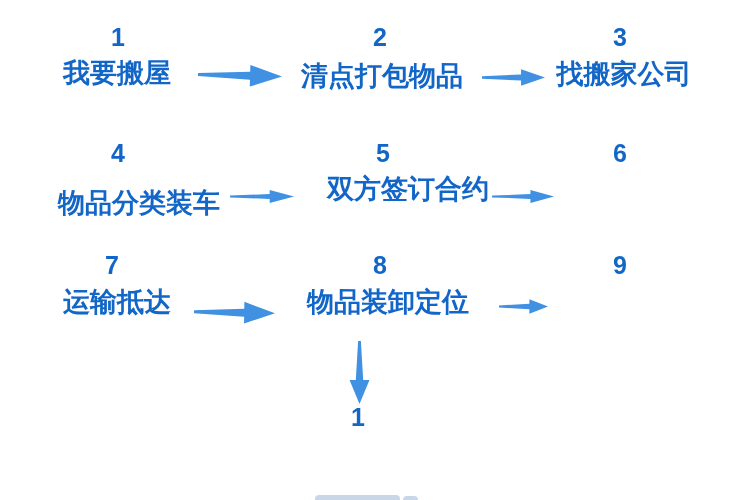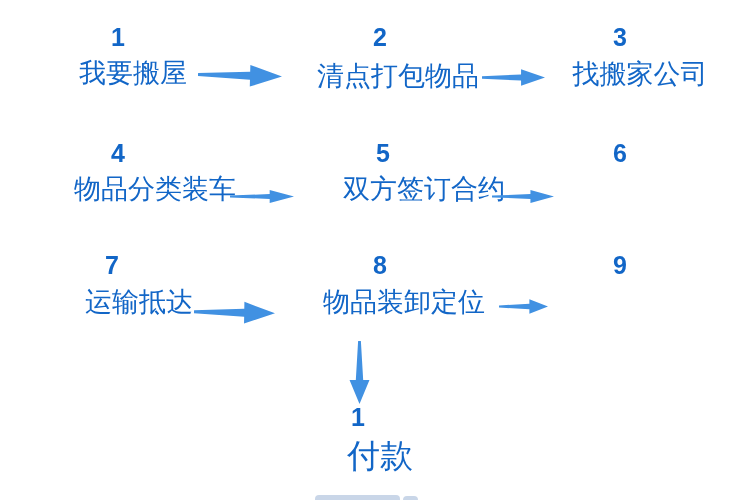--- a/index.html
+++ b/index.html
@@ -24,26 +24,25 @@
     font-size: 25px;
     font-weight: bold;
     color: var(--text-color);
     white-space: nowrap;
     line-height: 1.1;
   }
   .label {
     position: absolute;
     transform: translateX(-50%);
     font-size: 27px;
-    font-weight: normal;
+    font-weight: bold;
     color: var(--text-color);
     white-space: nowrap;
     line-height: 1.1;
     letter-spacing: 0px;
-    margin-left: 16px;
   }
   .label-big { font-size: 33px; }
   .arrow {
     position: absolute;
     display: block;
   }
   .arrow polygon { fill: var(--arrow-color); }
   .frag {
     position: absolute;
     background: var(--fragment-color);
@@ -66,54 +65,53 @@
   <div class="label" style="left:382px; top:62px;">清点打包物品</div>
 
   <svg class="arrow" style="left:482px; top:68px;" width="63" height="19" viewBox="0 0 100 30" preserveAspectRatio="none">
     <polygon points="0,13.2 62,10.2 62,2 100,15 62,28 62,19.8 0,16.8"></polygon>
   </svg>
 
   <div class="num" style="left:620px; top:24px;">3</div>
   <div class="label" style="left:624px; top:60px;">找搬家公司</div>
 
   <div class="num" style="left:118px; top:140px;">4</div>
-  <div class="label" style="left:139px; top:175px;text-align:center;">物品分类装车</div>
+  <div class="label" style="left:139px; top:189px;text-align:center;">物品分类装车</div>
 
   <svg class="arrow" style="left:230px; top:189px;" width="64" height="15" viewBox="0 0 100 30" preserveAspectRatio="none">
     <polygon points="0,13.2 62,10.2 62,2 100,15 62,28 62,19.8 0,16.8"></polygon>
   </svg>
 
   <div class="num" style="left:383px; top:140px;">5</div>
   <div class="label" style="left:408px; top:175px;">双方签订合约</div>
 
   <svg class="arrow" style="left:492px; top:189px;" width="62" height="15" viewBox="0 0 100 30" preserveAspectRatio="none">
     <polygon points="0,13.2 62,10.2 62,2 100,15 62,28 62,19.8 0,16.8"></polygon>
   </svg>
 
   <div class="num" style="left:620px; top:140px;">6</div>
 
   <div class="num" style="left:112px; top:252px;">7</div>
-  <div class="label" style="left:123px; top:288px;">运输抵达</div>
+  <div class="label" style="left:117px; top:288px;">运输抵达</div>
 
   <svg class="arrow" style="left:194px; top:300px; transform:rotate(1deg);" width="81" height="25" viewBox="0 0 100 30" preserveAspectRatio="none">
     <polygon points="0,13.2 62,10.2 62,2 100,15 62,28 62,19.8 0,16.8"></polygon>
   </svg>
 
   <div class="num" style="left:380px; top:252px;">8</div>
   <div class="label" style="left:388px; top:288px;">物品装卸定位</div>
 
   <svg class="arrow" style="left:499px; top:298px;" width="49" height="17" viewBox="0 0 100 30" preserveAspectRatio="none">
     <polygon points="0,13.2 62,10.2 62,2 100,15 62,28 62,19.8 0,16.8"></polygon>
   </svg>
 
   <div class="num" style="left:620px; top:252px;">9</div>
 
   <svg class="arrow" style="left:348px; top:341px;" width="23" height="63" viewBox="0 0 30 100" preserveAspectRatio="none">
     <polygon points="13.2,0 10.2,62 2,62 15,100 28,62 19.8,62 16.8,0"></polygon>
   </svg>
 
   <div class="num" style="left:358px; top:404px;">1</div>
-  <div class="label label-big" style="left:364px; top:438px;">付款</div>
 
   <div class="frag" style="left:315px; top:495px; width:85px; height:9px;"></div>
   <div class="frag" style="left:403px; top:496px; width:15px; height:8px;"></div>
 
 </div>
 
 </body></html>

